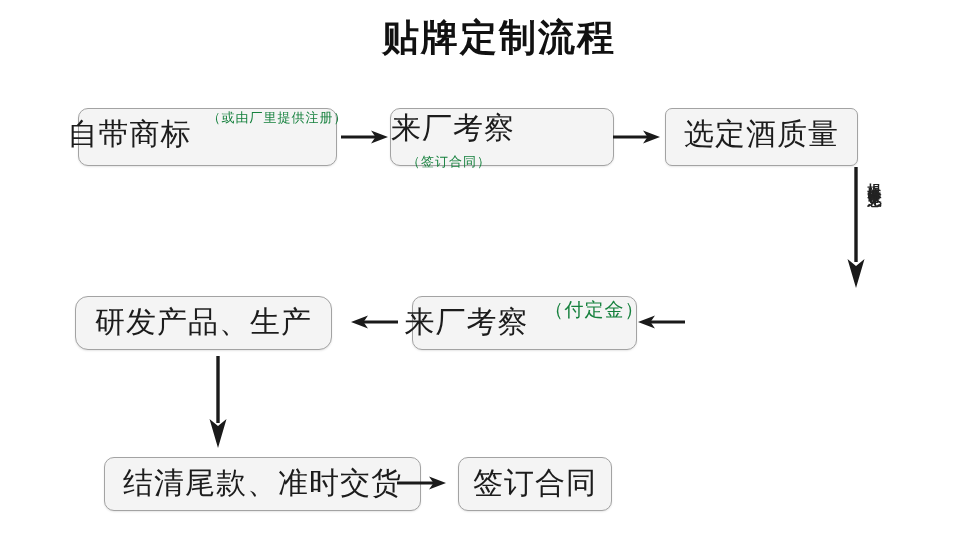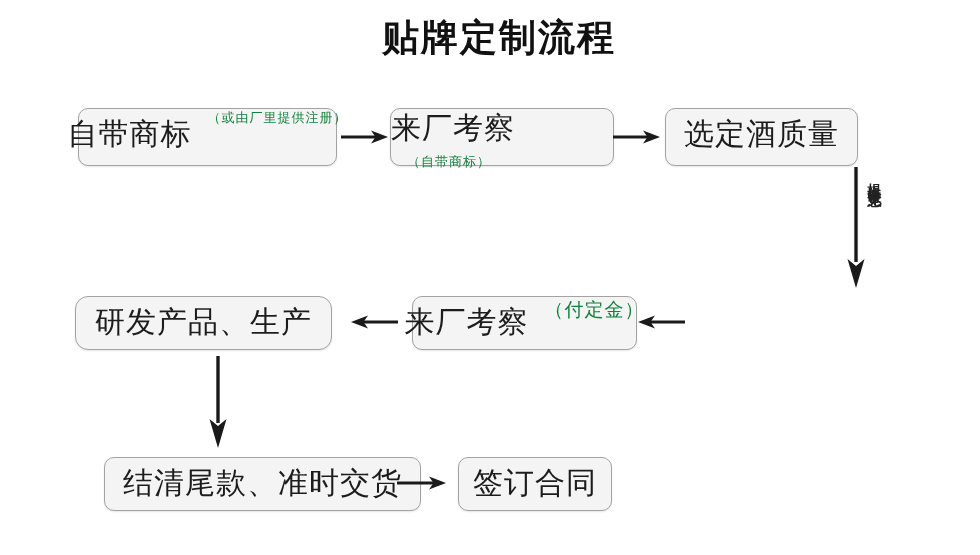--- a/index.html
+++ b/index.html
@@ -41,29 +41,29 @@
     <span class="note">（或由厂里提供注册）</span>
   </div>
 
   <svg class="arrow" style="left:340px;top:128px;" width="48" height="18" viewBox="0 0 48 18">
     <line x1="1" y1="9" x2="37" y2="9"></line>
     <path d="M48,9 L31,2.5 L35.5,9 L31,15.5 Z"></path>
   </svg>
 
   <div class="node" style="left:390px;top:108px;width:222px;height:56px;flex-direction:column;">
     <span class="label">来厂考察</span>
-    <span class="note">（自带商标）</span>
+    <span class="note">（签订合同）</span>
   </div>
 
   <svg class="arrow" style="left:612px;top:128px;" width="48" height="18" viewBox="0 0 48 18">
     <line x1="1" y1="9" x2="37" y2="9"></line>
     <path d="M48,9 L31,2.5 L35.5,9 L31,15.5 Z"></path>
   </svg>
 
-  <div class="node" style="left:665px;top:108px;width:191px;height:56px;">
+  <div class="node" style="left:665px;top:108px;width:191px;height:56px;border-radius:7px;">
     <span class="label">选定酒质量</span>
   </div>
 
   <svg class="arrow" style="left:845px;top:166px;" width="22" height="122" viewBox="0 0 22 122">
     <line class="thick" x1="11" y1="1" x2="11" y2="96"></line>
     <path d="M11,122 L2.5,93 L11,100 L19.5,93 Z"></path>
   </svg>
   <div class="vlabel" style="left:868px;top:172px;">提出修改意见</div>
 
 

